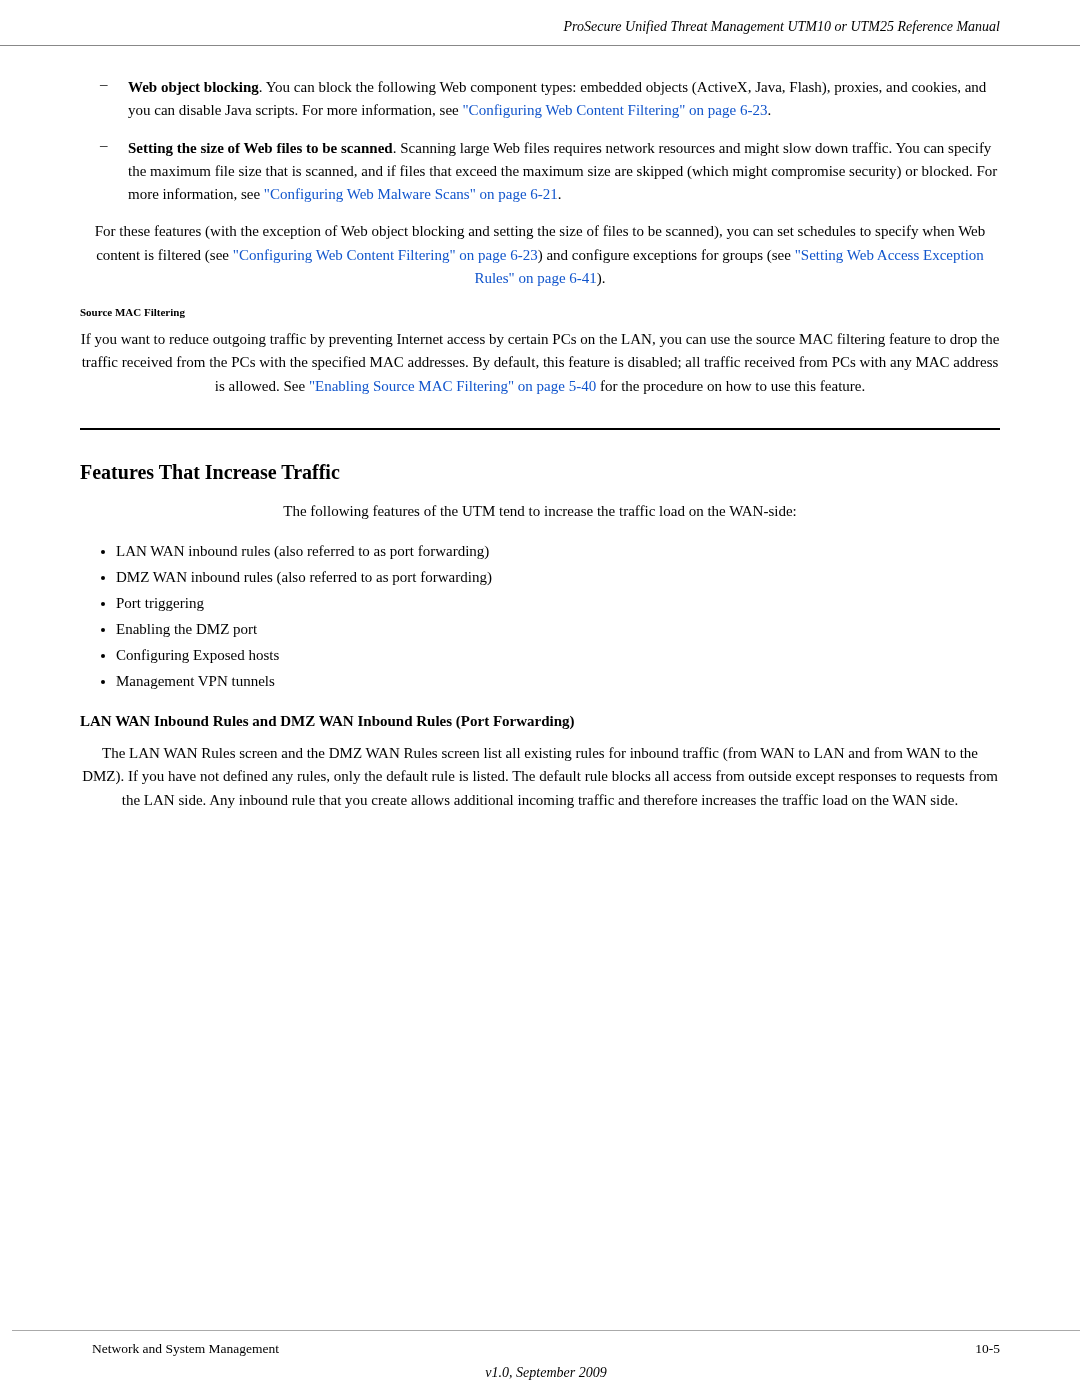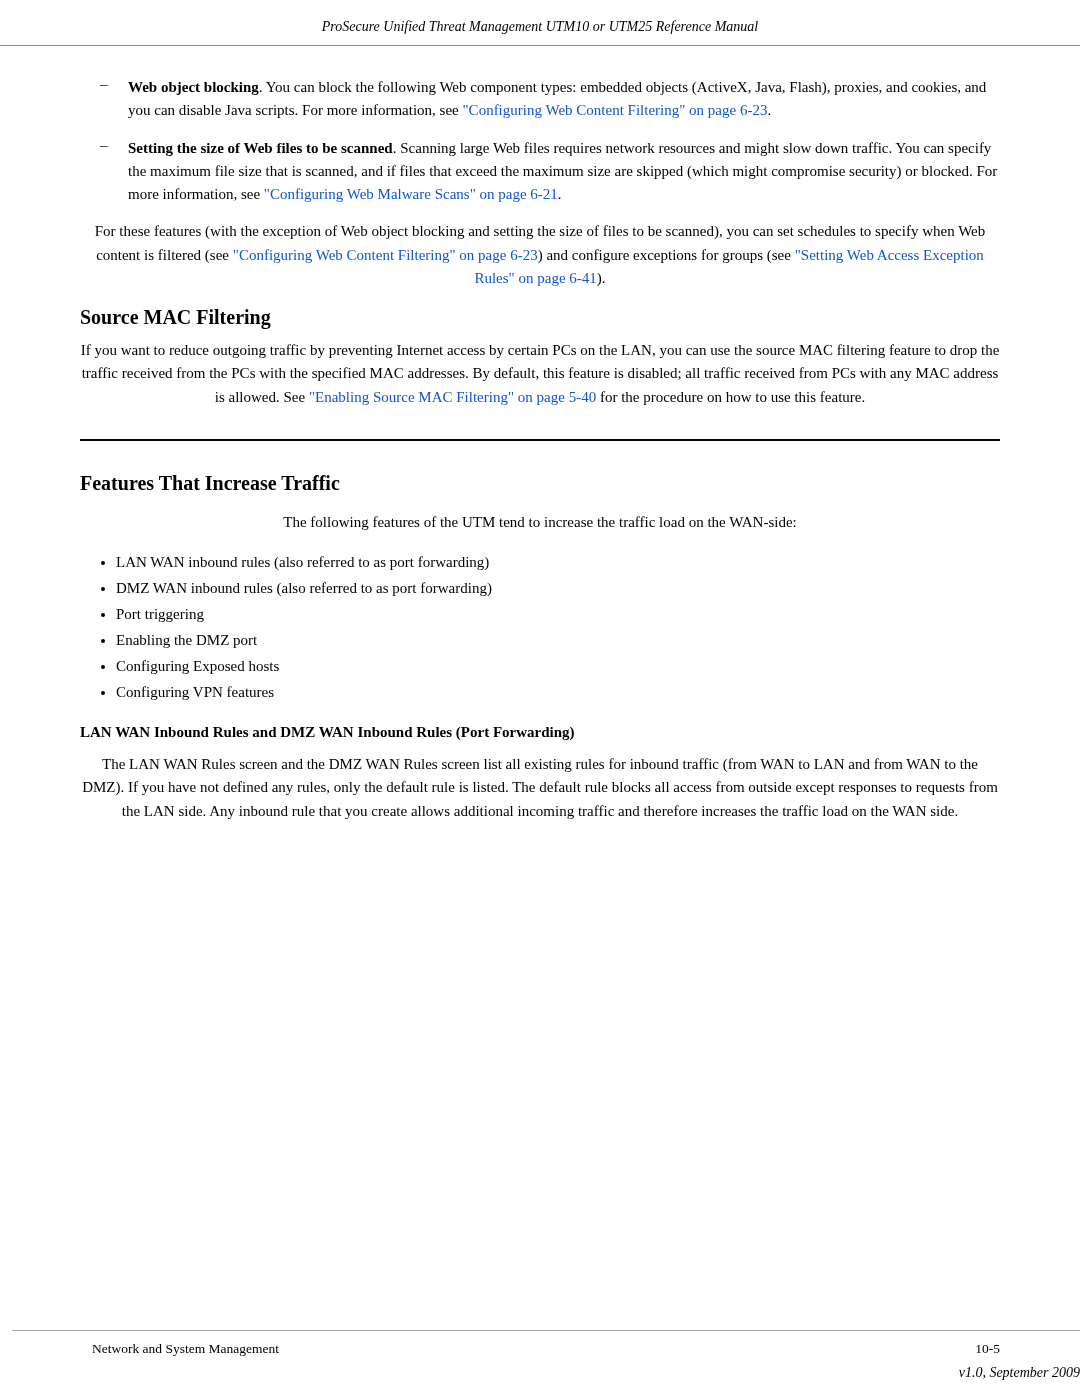--- a/index.html
+++ b/index.html
@@ -20,21 +20,21 @@
     .page {
       width: 1080px;
       min-height: 1397px;
       padding: 0;
       position: relative;
     }
 
     .header {
       border-bottom: 1px solid #888;
       padding: 18px 80px 10px 80px;
-      text-align: center;
+      text-align: right;
     }
 
     .header-text {
       font-style: italic;
       font-size: 14px;
       color: #000;
     }
 
     .content {
       padding: 30px 80px 60px 80px;
@@ -64,21 +64,21 @@
     }
 
     .paragraph {
       line-height: 1.55;
       margin-bottom: 16px;
       text-align: center;
     }
 
     .section-heading {
       font-weight: bold;
-      font-size: 20px;
+      font-size: 11px;
       margin-bottom: 10px;
       margin-top: 8px;
     }
 
     .main-heading {
       font-size: 20px;
       font-weight: bold;
       margin-top: 30px;
       margin-bottom: 16px;
       border-top: 2px solid #000;
@@ -106,21 +106,21 @@
     .footer-left {
       font-size: 13.5px;
     }
 
     .footer-right {
       font-size: 13.5px;
       text-align: right;
     }
 
     .footer-bottom {
-      text-align: right;
+      text-align: center;
       padding: 4px 0 16px 0;
       font-size: 14px;
       font-style: italic;
     }
 
     .footer-wrapper {
       position: absolute;
       bottom: 0;
       left: 12px;
       right: 0;
@@ -186,21 +186,21 @@
       <li>
         <span>Port triggering</span>
       </li>
       <li>
         <span>Enabling the DMZ port</span>
       </li>
       <li>
         <span>Configuring Exposed hosts</span>
       </li>
       <li>
-        <span>Configuring VPN features</span>
+        <span>Management VPN tunnels</span>
       </li>
     </ul>
 
     <div class="sub-heading">
       <span>LAN WAN Inbound Rules and DMZ WAN Inbound Rules (Port Forwarding)</span>
     </div>
 
     <p class="paragraph">The LAN WAN Rules screen and the DMZ WAN Rules screen list all existing rules for inbound traffic (from WAN to LAN and from WAN to the DMZ). If you have not defined any rules, only the default rule is listed. The default rule blocks all access from outside except responses to requests from the LAN side. Any inbound rule that you create allows additional incoming traffic and therefore increases the traffic load on the WAN side.</p>
 
   </div>

